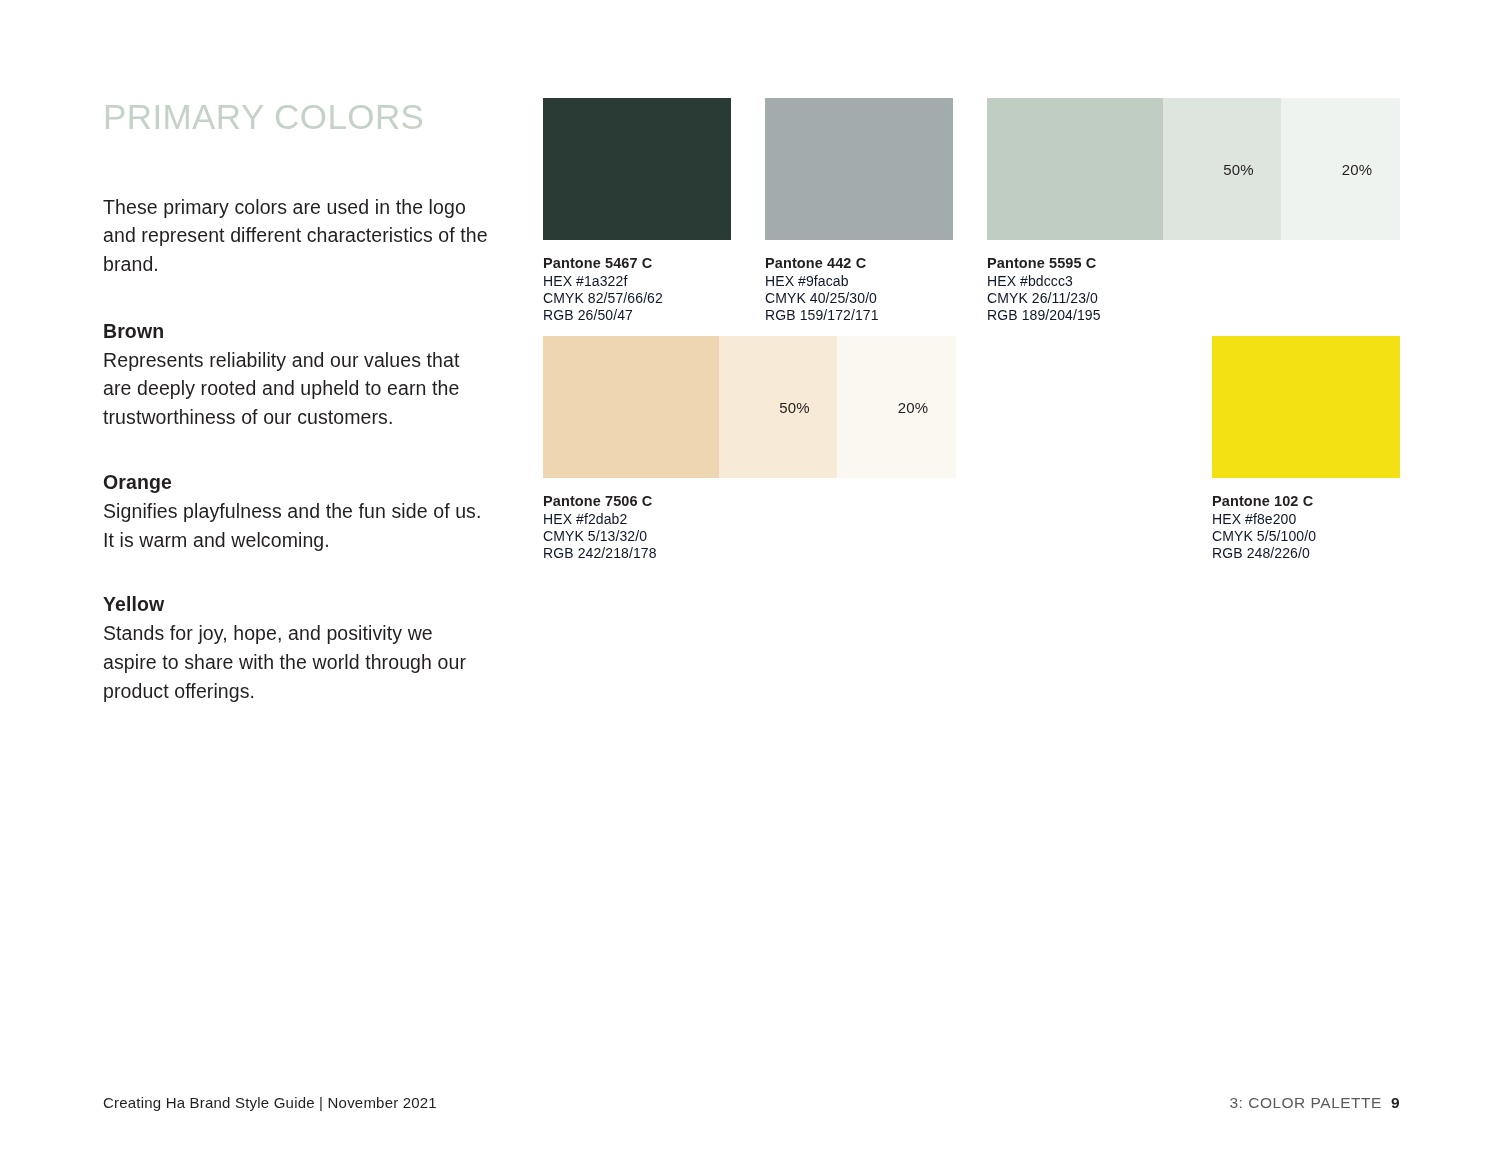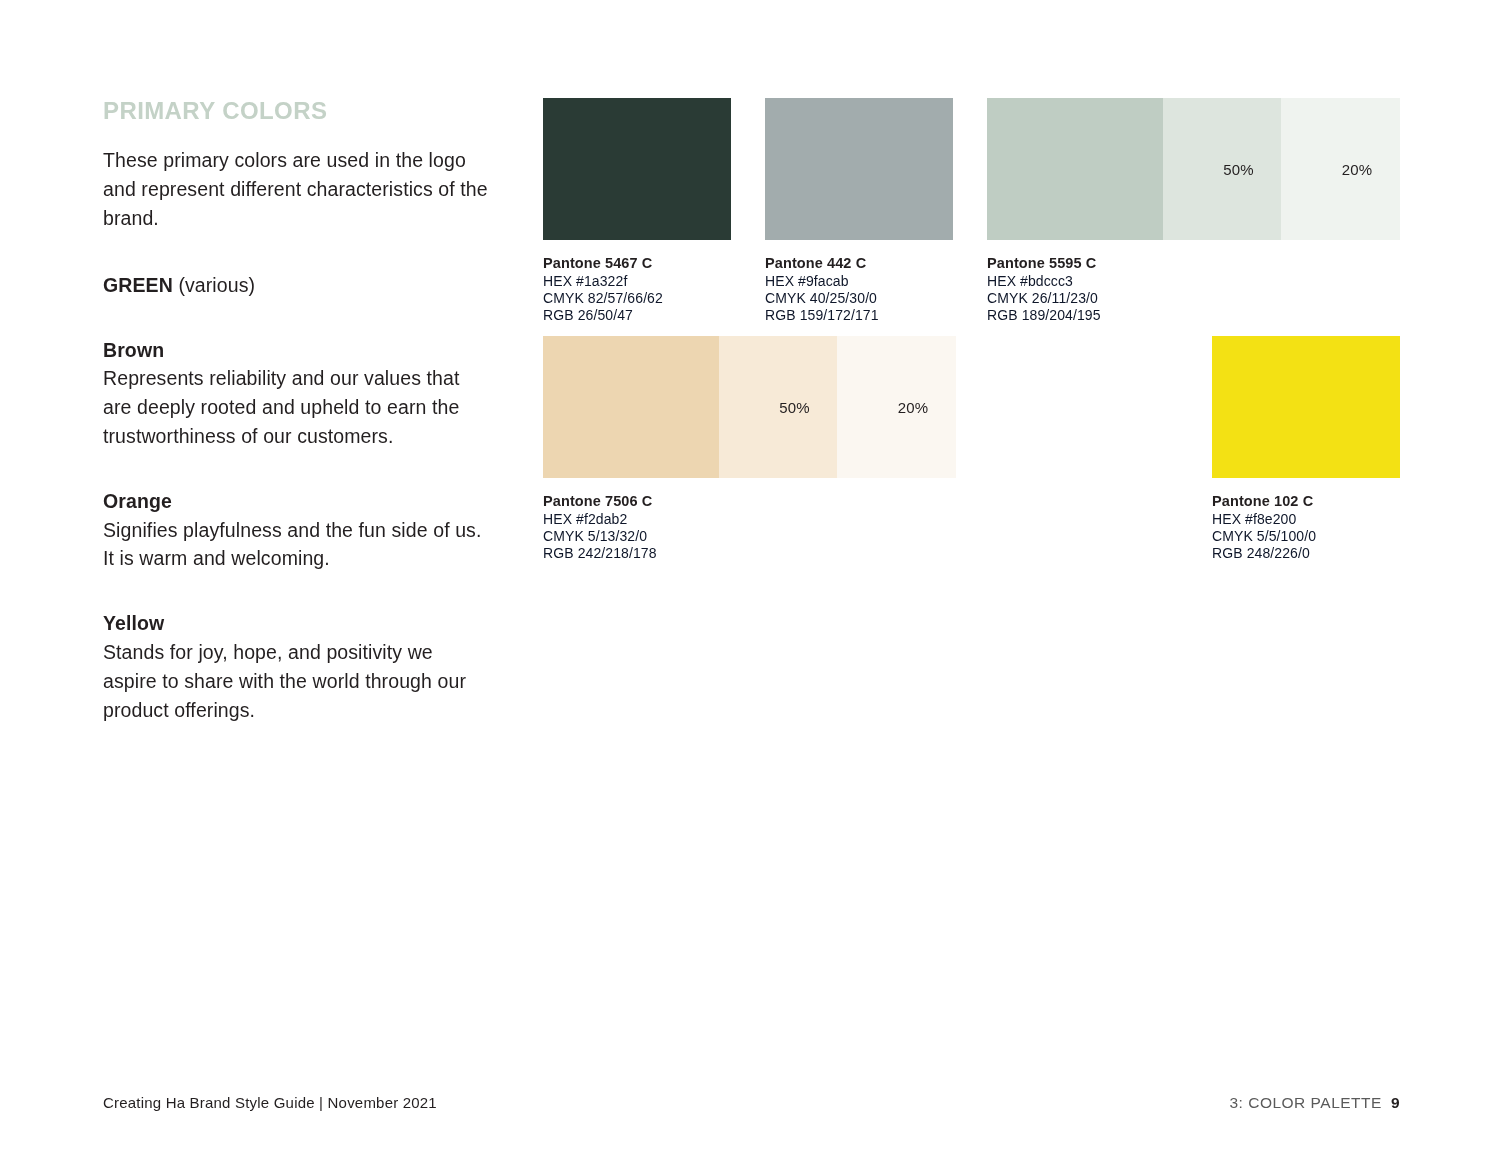--- a/index.html
+++ b/index.html
@@ -18,25 +18,25 @@
 
   
   .left-col {
     position: absolute;
     left: 103px;
     top: 98px;
     width: 385px;
   }
 
   .page-title {
-    font-size: 24px;
-    font-weight: 700;
+    font-size: 35px;
+    font-weight: 400;
     letter-spacing: 0.4px;
     color: #c4d2c7;
-    margin: 0 0 22px 0;
+    margin: 0 0 56px 0;
     line-height: 1.1;
   }
 
   .intro-para {
     font-size: 19.5px;
     line-height: 28.8px;
     color: #231f20;
     margin: 0 0 38px 0;
     font-weight: 400;
     letter-spacing: 0.1px;
@@ -148,21 +148,20 @@
 </style>
 </head>
 <body style="background: rgb(255, 255, 255);">
 
 <div class="left-col">
   <h1 class="page-title" style="color: rgb(196, 210, 199);">PRIMARY COLORS</h1>
 
   <p class="intro-para">These primary colors are used in the logo and represent different characteristics of the brand.</p>
 
   <div class="color-block">
-    <div class="cb-heading"><span>GREEN</span><span class="suffix"> (various)</span></div>
   </div>
 
   <div class="color-block">
     <div class="cb-heading"><span>Brown</span><span class="suffix"></span></div>
     <div class="cb-body">Represents reliability and our values that are deeply rooted and upheld to earn the trustworthiness of our customers.</div>
   </div>
 
   <div class="color-block">
     <div class="cb-heading"><span>Orange</span><span class="suffix"></span></div>
     <div class="cb-body">Signifies playfulness and the fun side of us. It is warm and welcoming.</div>

